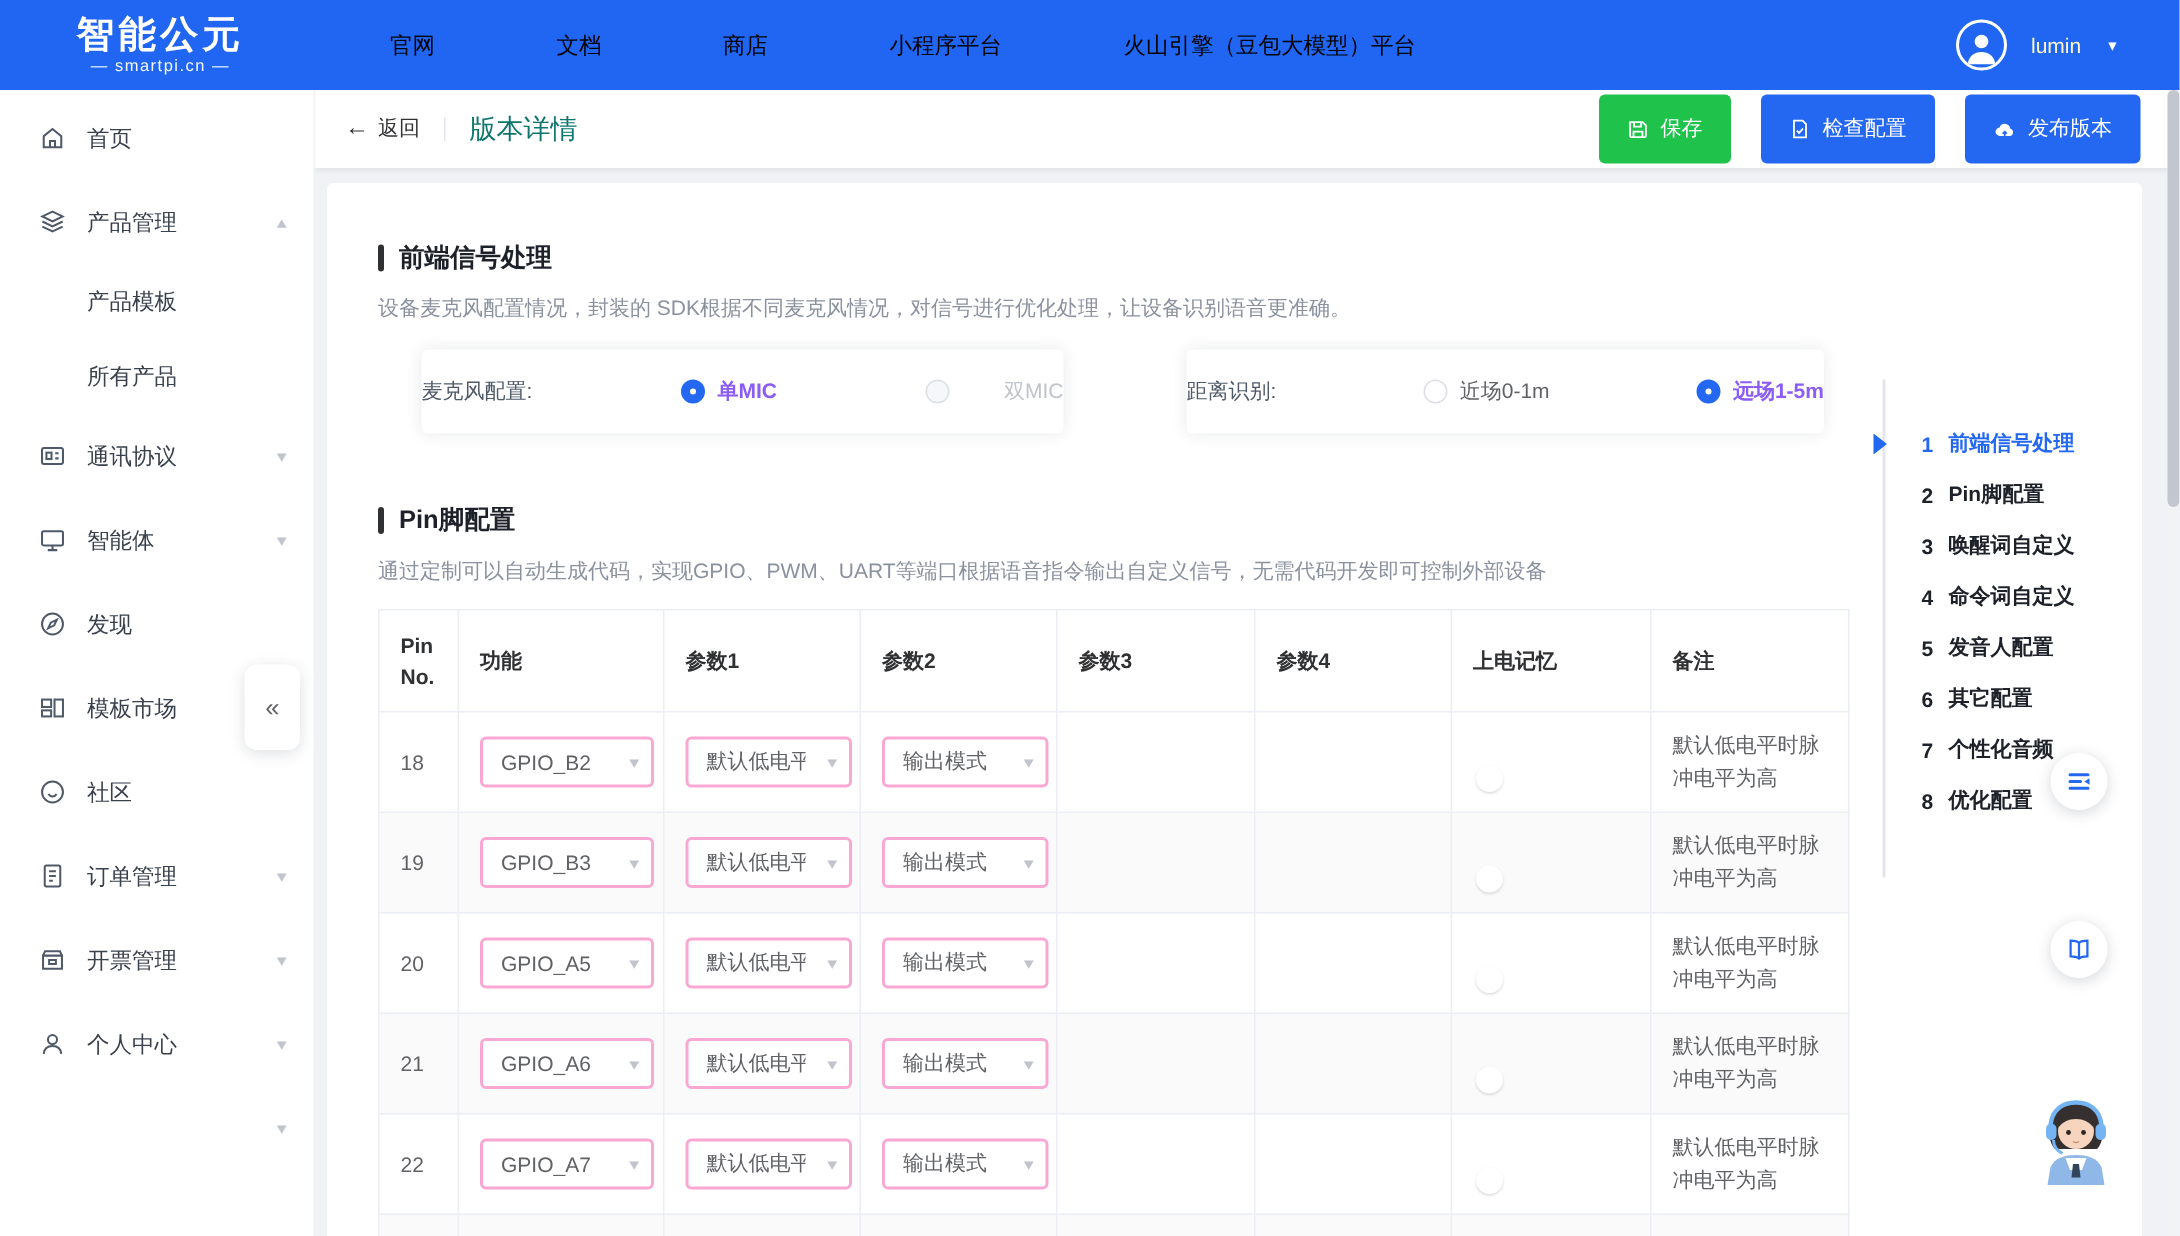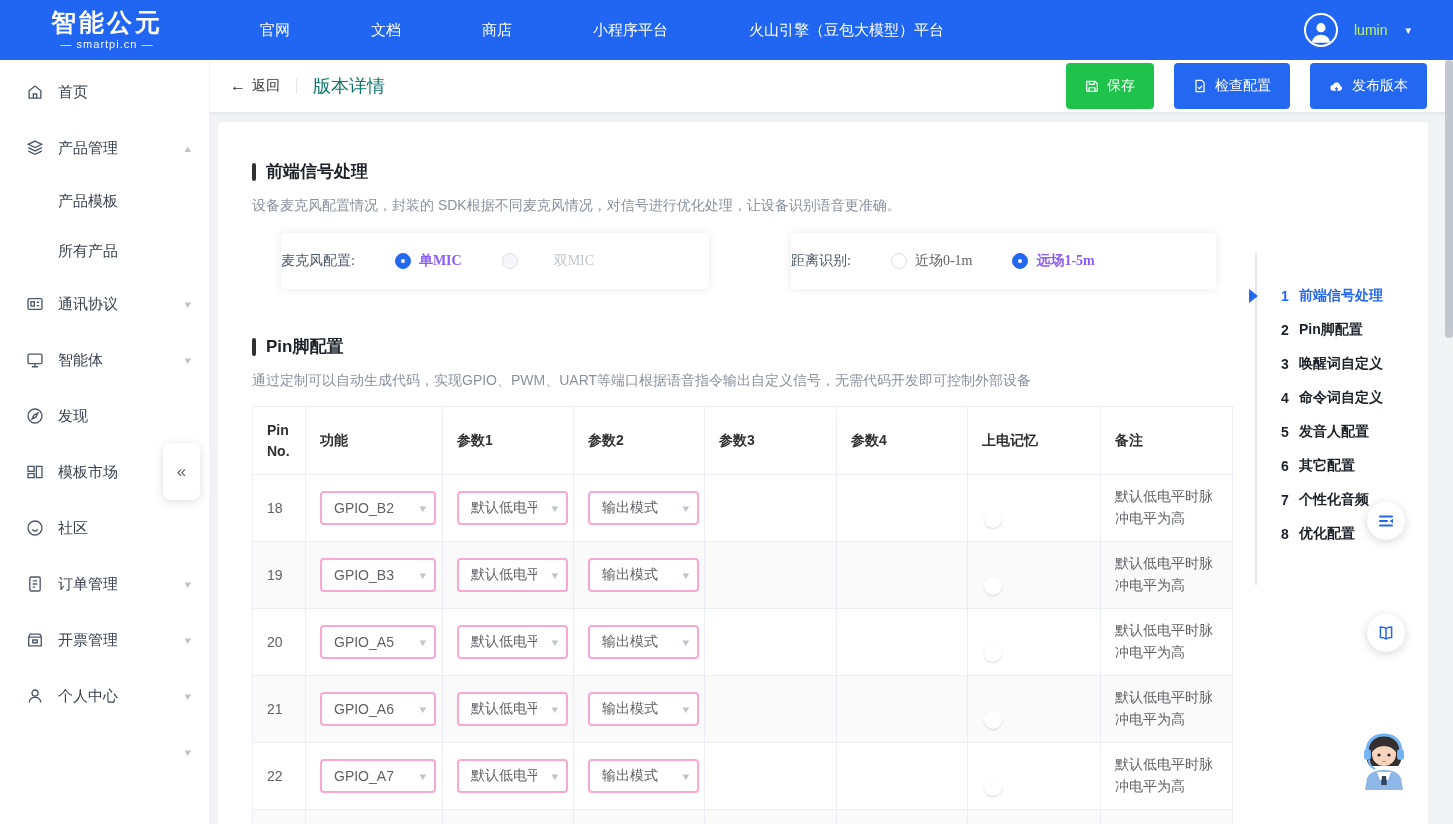--- a/index.html
+++ b/index.html
@@ -4,24 +4,24 @@
 <style>
   * { margin:0; padding:0; box-sizing:border-box; }
   html,body { width:1453px; height:824px; overflow:hidden; font-family:"Liberation Sans","DejaVu Sans",sans-serif; background:#f0f2f5; }
 
   
   .topbar { position:absolute; left:0; top:0; width:1453px; height:60px; background:#2066F2; display:flex; align-items:center; z-index:30; }
   .logo { margin-left:42px; width:130px; color:#fff; text-align:center; cursor:pointer; }
   .logo-title { font-size:25px; font-weight:bold; letter-spacing:3px; line-height:1; font-family:"DejaVu Sans",sans-serif; }
   .logo-sub { font-size:11px; margin-top:3px; opacity:.95; letter-spacing:1px; }
   .topnav { display:flex; margin-left:88px; gap:81px; }
-  .topnav-item { color:#ffffff; font-size:15px; cursor:pointer; white-space:nowrap; }
+  .topnav-item { color:#000000; font-size:15px; cursor:pointer; white-space:nowrap; }
   .top-right { margin-left:auto; margin-right:42px; display:flex; align-items:center; gap:12px; }
   .avatar-circle { width:34px; height:34px; border-radius:50%; border:2px solid #fff; display:flex; align-items:flex-end; justify-content:center; overflow:hidden; }
-  .user-name { color:#bef264; font-size:14px; margin-left:4px; }
+  .user-name { color:#fef9c3; font-size:14px; margin-left:4px; }
   .user-caret { color:#fff; font-size:11px; margin-left:6px; }
 
   
   .sidebar { position:absolute; left:0; top:60px; width:210px; height:764px; background:#fff; border-right:1px solid #f0f1f3; padding-top:4px; z-index:20; }
   .side-item { height:56px; display:flex; align-items:center; padding:0 18px 0 26px; cursor:pointer; color:#39414d; font-size:15px; }
   .side-item .s-icon { width:18px; height:18px; margin-right:14px; flex:0 0 18px; display:flex; align-items:center; }
   .side-item .s-label { flex:1; }
   .side-caret { color:#c0c4cc; font-size:11px; transform:scale(1.2,1); }
   .side-child { height:50px; display:flex; align-items:center; padding-left:58px; font-size:15px; color:#39414d; cursor:pointer; }
   .collapse-tab { position:absolute; left:163px; top:383px; width:37px; height:57px; background:#fff; border-radius:8px; box-shadow:0 2px 10px rgba(30,40,60,.15); display:flex; align-items:center; justify-content:center; font-size:17px; color:#606266; cursor:pointer; z-index:25; }
@@ -39,21 +39,21 @@
   .btn-blue { background:#2468F2; }
 
   .panel { position:absolute; left:8px; top:62px; width:1210px; height:980px; background:#fff; border-radius:4px 4px 0 0; padding:38px 0 0 34px; }
 
   .sec-title { display:flex; align-items:center; gap:10px; }
   .sec-bar { width:4px; height:18px; background:#303133; border-radius:2px; }
   .sec-title-text { font-size:17px; font-weight:bold; color:#1d2129; }
   .sec-desc { margin-top:14px; font-size:14px; color:#8a919f; }
 
   .cards-row { margin-top:18px; margin-left:29px; display:flex; gap:82px; }
-  .option-card { height:56px; background:#fff; border-radius:4px; box-shadow:0 0 10px rgba(31,35,41,.10); display:flex; align-items:center; justify-content:flex-start; gap:40px;font-family:Liberation Serif, serif; }
+  .option-card { height:56px; background:#fff; border-radius:4px; box-shadow:0 0 10px rgba(31,35,41,.10); display:flex; align-items:center; justify-content:space-between; gap:40px; }
   .card-mic { width:428px; }
   .card-distance { width:425px; }
   .opt-label { font-size:14px; color:#4e5969; }
   .radio-item { display:flex; align-items:center; gap:8px; cursor:pointer; font-size:14px; }
   .radio-dot { width:16px; height:16px; border-radius:50%; border:1px solid #dcdfe6; background:#fff; position:relative; flex:0 0 16px; }
   .radio-item.checked .radio-dot { background:#2468F2; border-color:#2468F2; }
   .radio-item.checked .radio-dot::after { content:""; position:absolute; left:5px; top:5px; width:4px; height:4px; border-radius:50%; background:#fff; }
   .radio-item.checked .radio-label { color:#8b5cf6; font-weight:bold; }
   .radio-item.disabled .radio-dot { background:#f5f7fa; }
   .radio-item.disabled .radio-label { color:#c0c4cc;margin-left:28px; }

